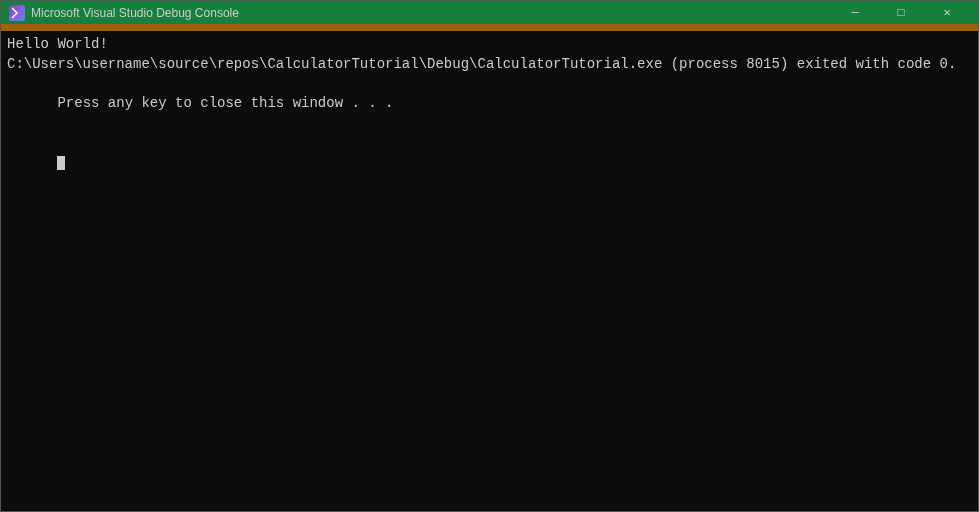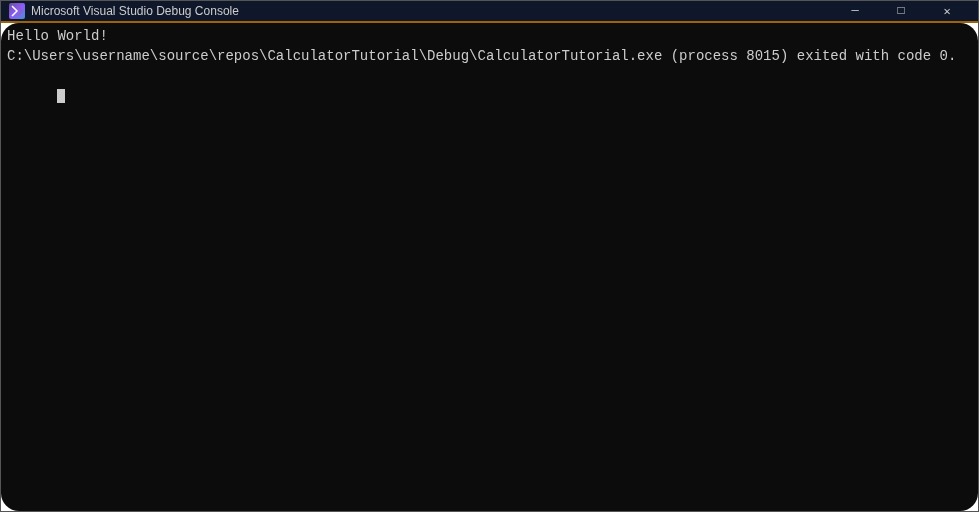--- a/index.html
+++ b/index.html
@@ -17,27 +17,27 @@
 
     .window {
       width: 979px;
       height: 512px;
       display: flex;
       flex-direction: column;
       border: 1px solid #555;
     }
 
     .titlebar {
-      height: 22px;
-      background: #0f172a;
+      height: 30px;
+      background: #15803d;
       display: flex;
       align-items: center;
       padding: 0 8px;
       flex-shrink: 0;
-      border-bottom: 2px solid #a16207;
+      border-bottom: 7px solid #a16207;
     }
 
     .titlebar-icon {
       width: 16px;
       height: 16px;
       margin-right: 6px;
       background: linear-gradient(135deg, #6a4c9c 0%, #8b5cf6 50%, #4a90d9 100%);
       border-radius: 2px;
       display: flex;
       align-items: center;
@@ -75,21 +75,20 @@
 
     .console-area {
       flex: 1;
       background: #0c0c0c;
       color: #cccccc;
       font-family: 'Courier New', Courier, monospace;
       font-size: 14px;
       padding: 4px 6px;
       overflow: hidden;
       line-height: 1.4;
-      border-radius: 18px;
     }
 
     .console-line {
       white-space: pre;
     }
 
     .cursor {
       display: inline-block;
       width: 8px;
       height: 14px;
@@ -114,16 +113,19 @@
       <div class="titlebar-btn">□</div>
       <div class="titlebar-btn close">✕</div>
     </div>
   </div>
 
   <div class="console-area">
     <div class="console-line">Hello World!</div>
     <div class="console-line"></div>
     <div class="console-line">C:\Users\username\source\repos\CalculatorTutorial\Debug\CalculatorTutorial.exe (process 8015) exited with code 0.</div>
     <div class="console-line">
+      <span>Press any key to close this window . . .</span>
+    </div>
+    <div class="console-line">
       <span class="cursor"></span>
     </div>
   </div>
 </div>
 
 </body></html>

